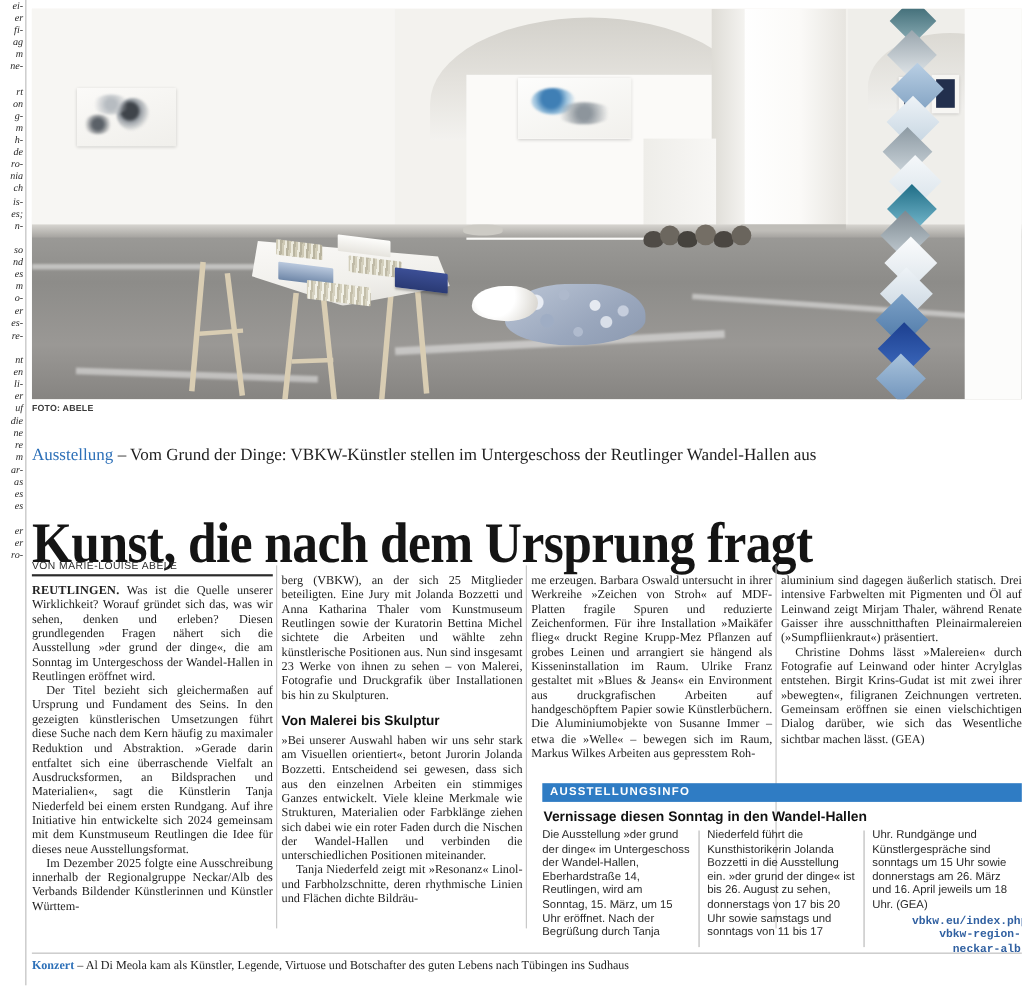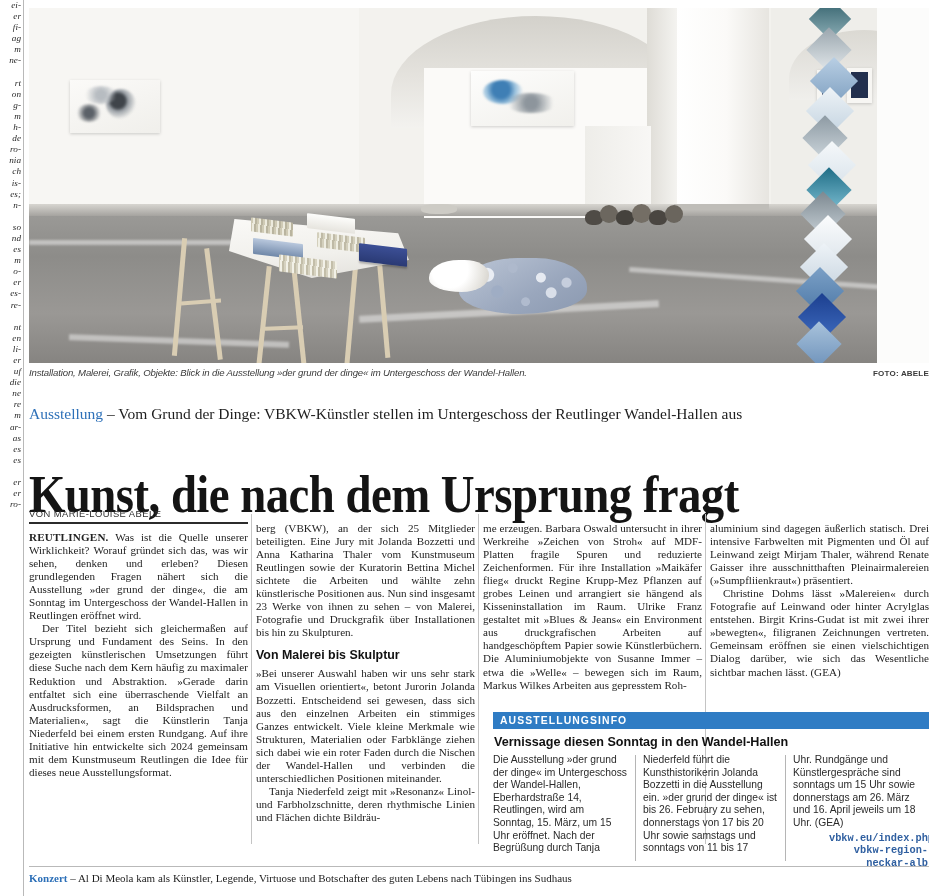--- a/index.html
+++ b/index.html
@@ -434,39 +434,39 @@
         <div class="diamond" style="left:12px;top:266px;width:34px;height:34px;background:linear-gradient(135deg,#7ba0c6,#4d78a7);"></div>
         <div class="diamond" style="left:14px;top:292px;width:34px;height:34px;background:linear-gradient(135deg,#1c3f8f,#3f6cc0);"></div>
         <div class="diamond" style="left:12px;top:320px;width:32px;height:32px;background:linear-gradient(135deg,#a9c3dc,#6f93bb);"></div>
       </div>
 
       <div style="position:absolute;left:848px;top:0;width:52px;height:358px;background:#fcfcfb;"></div>
     </div>
   </div>
 
   <div id="caption-row">
-    <div id="caption">Installation, Malerei, Grafik, Objekte: Blick in die Ausstellung »der grund der dinge« im Untergeschoss der Wandel-Hallen.</div>
     <div id="credit">FOTO: ABELE</div>
   </div>
 
   <div id="kicker-row">
     <span id="kicker-label">Ausstellung</span>
     <span>– Vom Grund der Dinge: VBKW-Künstler stellen im Untergeschoss der Reutlinger Wandel-Hallen aus</span>
   </div>
 
   <h1 id="headline">Kunst, die nach dem Ursprung fragt</h1>
 
   <div id="cols">
 
     <div class="col">
       <div id="byline">VON MARIE-LOUISE ABELE</div>
       <div id="byline-rule"></div>
       <div class="body">
         <p class="first"><span class="dateline">REUTLINGEN.</span><span> Was ist die Quelle unserer Wirklichkeit? Worauf gründet sich das, was wir sehen, denken und erleben? Diesen grundlegenden Fragen nähert sich die Ausstellung »der grund der dinge«, die am Sonntag im Untergeschoss der Wandel-Hallen in Reutlingen eröffnet wird.</span></p>
         <p><span>Der Titel bezieht sich gleichermaßen auf Ursprung und Fundament des Seins. In den gezeigten künstlerischen Umsetzungen führt diese Suche nach dem Kern häufig zu maximaler Reduktion und Abstraktion. »Gerade darin entfaltet sich eine überraschende Vielfalt an Ausdrucksformen, an Bildsprachen und Materialien«, sagt die Künstlerin Tanja Niederfeld bei einem ersten Rundgang. Auf ihre Initiative hin entwickelte sich 2024 gemeinsam mit dem Kunstmuseum Reutlingen die Idee für dieses neue Ausstellungsformat.</span></p>
+        <p><span>Im Dezember 2025 folgte eine Ausschreibung innerhalb der Regionalgruppe Neckar/Alb des Verbands Bildender Künstlerinnen und Künstler Württem-</span></p>
       </div>
     </div>
 
     <div class="colgap">
         <div class="colrule"></div>
       </div>
 
     <div class="col">
       <div class="colpad-top"></div>
       <div class="body">
@@ -504,21 +504,21 @@
   <div id="infobox">
     <div id="info-bar">
       <span>AUSSTELLUNGSINFO</span>
     </div>
     <div id="info-title">Vernissage diesen Sonntag in den Wandel-Hallen</div>
     <div id="info-cols">
       <div class="icol">Die Ausstellung »der grund der dinge« im Untergeschoss der Wandel-Hallen, Eberhardstraße 14, Reutlingen, wird am Sonntag, 15. März, um 15 Uhr eröffnet. Nach der Begrüßung durch Tanja</div>
       <div class="icolgap">
           <div class="icolrule"></div>
         </div>
-      <div class="icol">Niederfeld führt die Kunsthistorikerin Jolanda Bozzetti in die Ausstellung ein. »der grund der dinge« ist bis 26. February zu sehen, donnerstags von 17 bis 20 Uhr sowie samstags und sonntags von 11 bis 17</div>
+      <div class="icol">Niederfeld führt die Kunsthistorikerin Jolanda Bozzetti in die Ausstellung ein. »der grund der dinge« ist bis 26. August zu sehen, donnerstags von 17 bis 20 Uhr sowie samstags und sonntags von 11 bis 17</div>
       <div class="icolgap">
           <div class="icolrule"></div>
         </div>
       <div class="icol">
         <div>Uhr. Rundgänge und Künstlergespräche sind sonntags um 15 Uhr sowie donnerstags am 26. März und 16. April jeweils um 18 Uhr. (GEA)</div>
         <div class="iurl">vbkw.eu/index.php/ vbkw-region-neckar-alb</div>
       </div>
     </div>
   </div>
 

